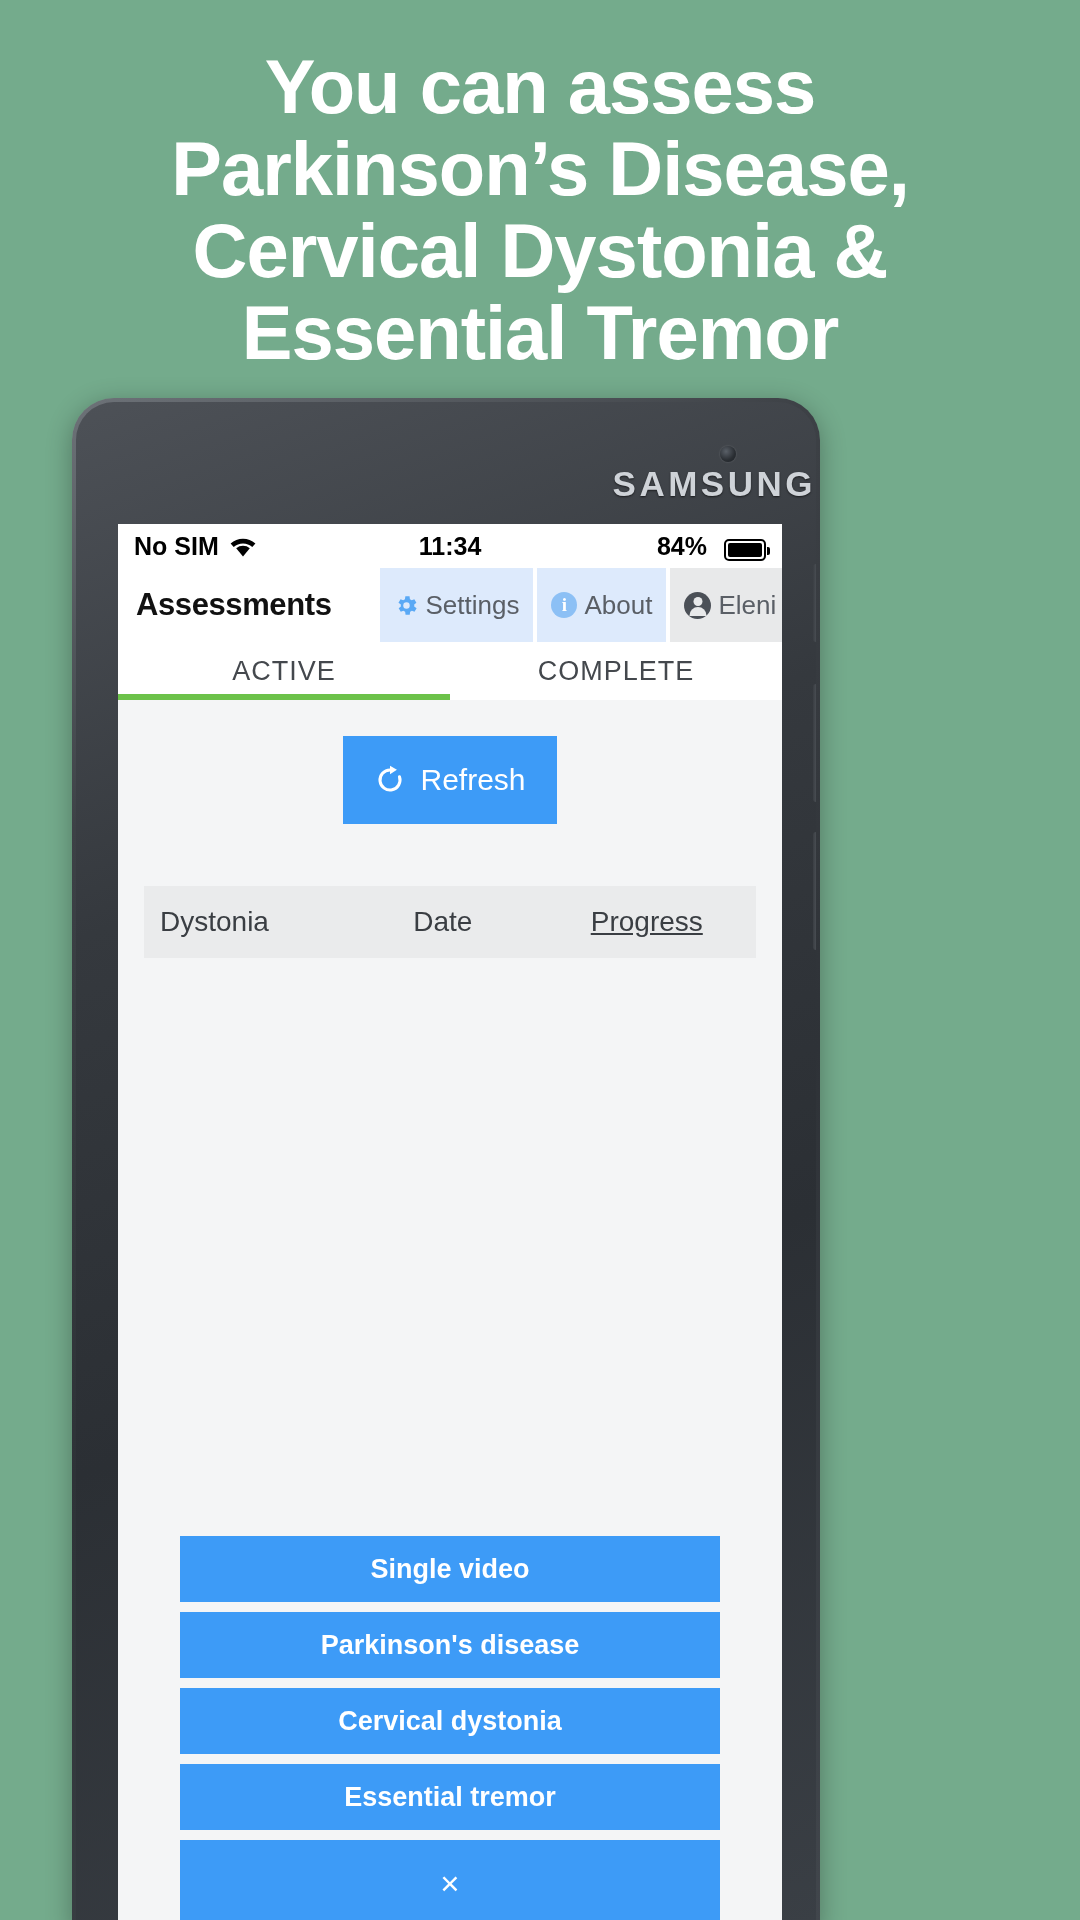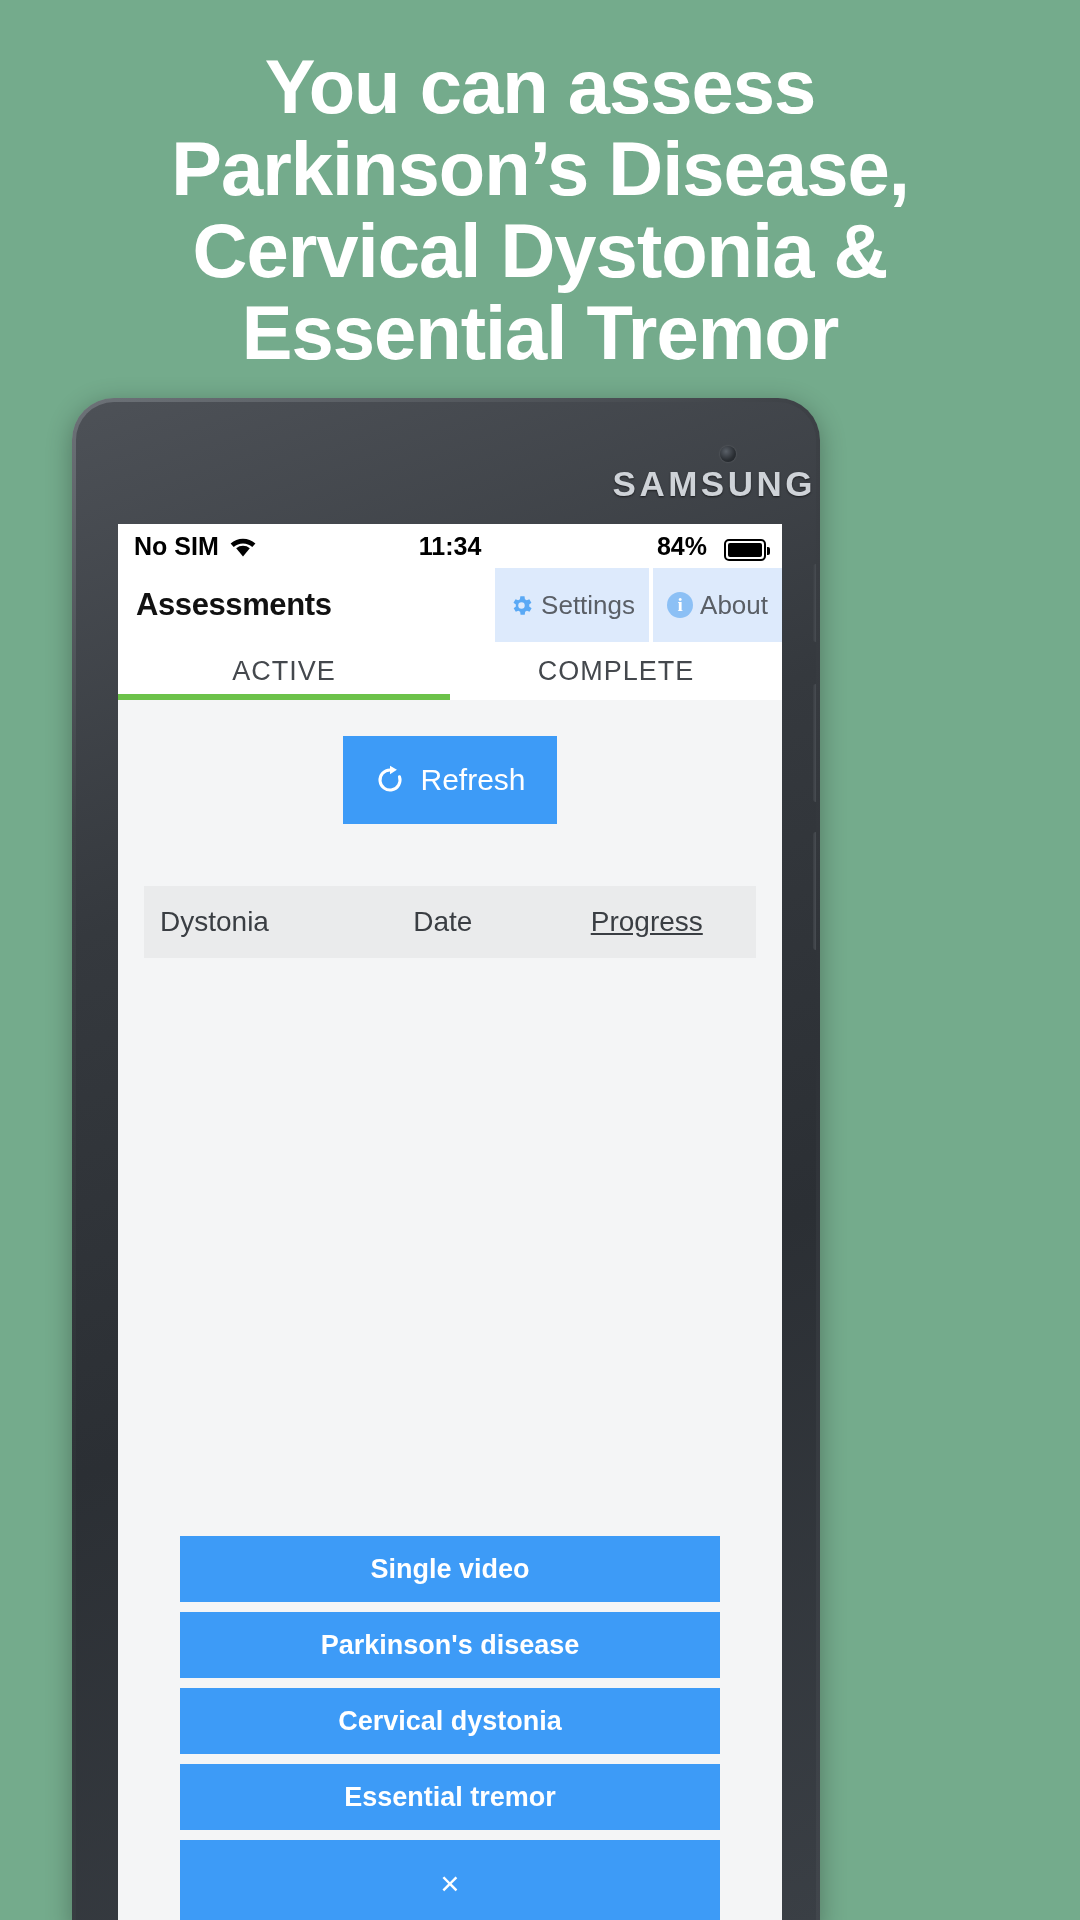--- a/index.html
+++ b/index.html
@@ -274,20 +274,24 @@
               <circle cx="12" cy="12" r="3.1" fill="#ddeafc"></circle>
             </svg>
             <span>Settings</span>
           </div>
 
           <div class="act blue">
             <span class="info-ico">i</span>
             <span>About</span>
           </div>
 
+          <div class="act grey">
+            <span class="person-ico"></span>
+            <span>Eleni</span>
+          </div>
 
         </div>
       </div>
 
       <div class="tabs">
         <div class="tab active">ACTIVE</div>
         <div class="tab">COMPLETE</div>
       </div>
 
       <div class="app-body">

